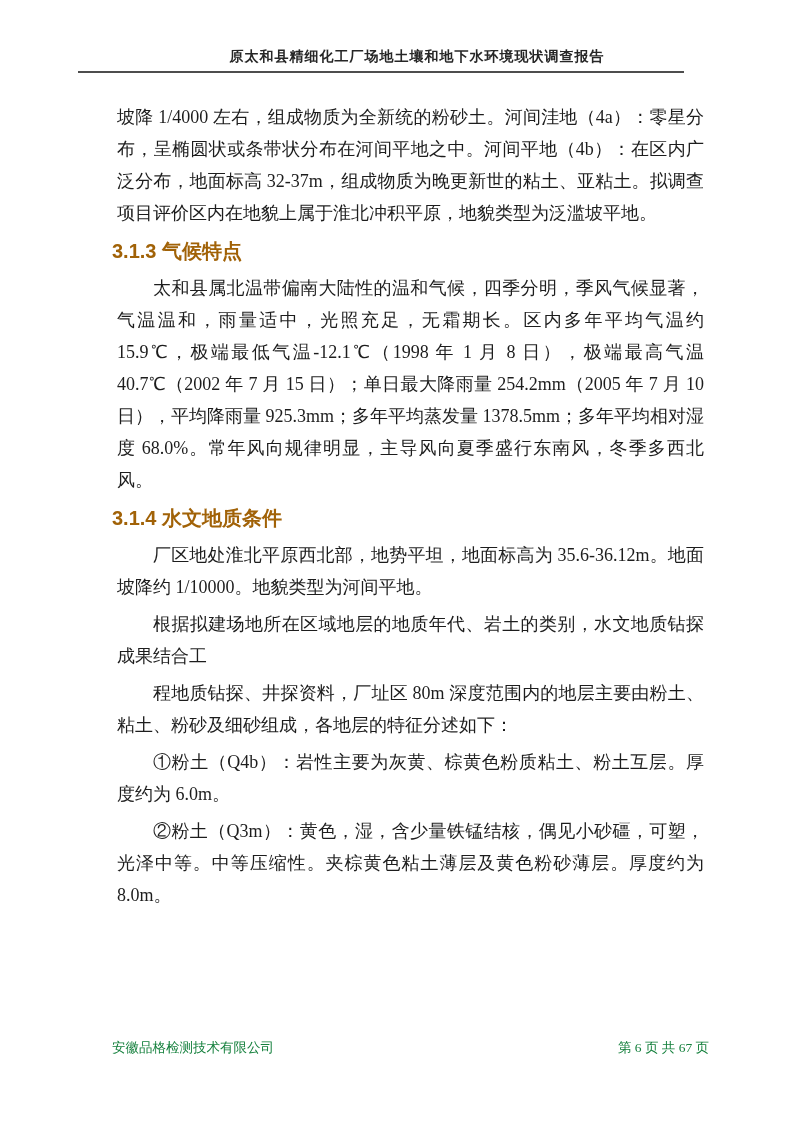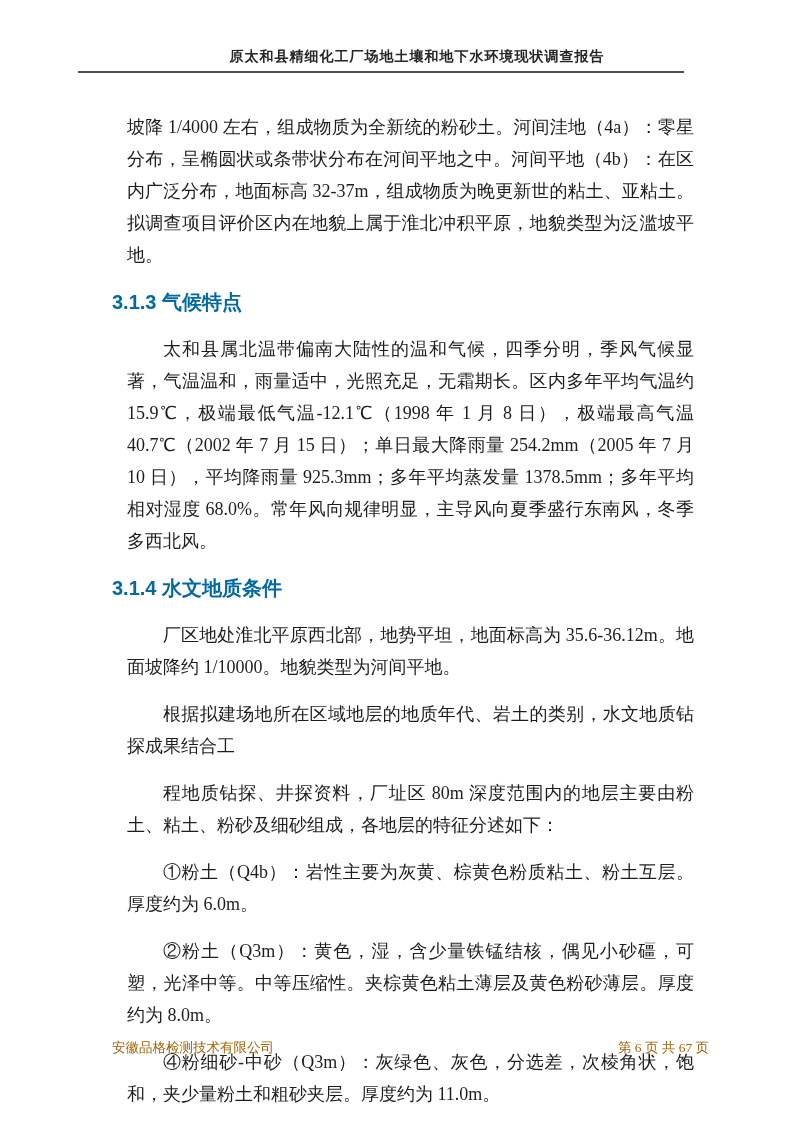--- a/index.html
+++ b/index.html
@@ -39,65 +39,64 @@
     position: absolute;
     top: 96px;
     left: 112px;
     width: 597px;
     font-size: 18px;
     line-height: 32px;
     text-align: justify;
     color: #1d1d1d;
   }
   .content p {
-    margin: 15px;
+    margin: 5px;
     text-indent: 2em;
   }
   .content p.noindent { text-indent: 0; }
   .content h2 {
     font-family: "Liberation Sans", sans-serif;
     font-size: 20px;
     font-weight: bold;
     line-height: 32px;
     margin: 6px 0 2px 0;
-    color: #0369a1;
+    color: #a16207;
     text-align: left;
   }
 
   .footer {
     position: absolute;
     top: 1039px;
     left: 112px;
     width: 597px;
     display: flex;
     justify-content: space-between;
     align-items: baseline;
     font-size: 13.5px;
-    color: #a16207;
+    color: #15803d;
   }
 </style>
 </head>
 <body>
 
 <div class="page">
 
   <div class="header-title">原太和县精细化工厂场地土壤和地下水环境现状调查报告</div>
   <div class="header-rule"></div>
 
   <div class="content">
     <p class="noindent">坡降 1/4000 左右，组成物质为全新统的粉砂土。河间洼地（4a）：零星分布，呈椭圆状或条带状分布在河间平地之中。河间平地（4b）：在区内广泛分布，地面标高 32-37m，组成物质为晚更新世的粘土、亚粘土。拟调查项目评价区内在地貌上属于淮北冲积平原，地貌类型为泛滥坡平地。</p>
     <h2>3.1.3 气候特点</h2>
     <p>太和县属北温带偏南大陆性的温和气候，四季分明，季风气候显著，气温温和，雨量适中，光照充足，无霜期长。区内多年平均气温约 15.9℃，极端最低气温-12.1℃（1998 年 1 月 8 日），极端最高气温 40.7℃（2002 年 7 月 15 日）；单日最大降雨量 254.2mm（2005 年 7 月 10 日），平均降雨量 925.3mm；多年平均蒸发量 1378.5mm；多年平均相对湿度 68.0%。常年风向规律明显，主导风向夏季盛行东南风，冬季多西北风。</p>
     <h2>3.1.4 水文地质条件</h2>
     <p>厂区地处淮北平原西北部，地势平坦，地面标高为 35.6-36.12m。地面坡降约 1/10000。地貌类型为河间平地。</p>
     <p>根据拟建场地所在区域地层的地质年代、岩土的类别，水文地质钻探成果结合工</p>
     <p>程地质钻探、井探资料，厂址区 80m 深度范围内的地层主要由粉土、粘土、粉砂及细砂组成，各地层的特征分述如下：</p>
     <p>①粉土（Q4b）：岩性主要为灰黄、棕黄色粉质粘土、粉土互层。厚度约为 6.0m。</p>
     <p>②粉土（Q3m）：黄色，湿，含少量铁锰结核，偶见小砂礓，可塑，光泽中等。中等压缩性。夹棕黄色粘土薄层及黄色粉砂薄层。厚度约为 8.0m。</p>
-    <p>④粉细砂-中砂（Q3m）：灰绿色、灰色，分选差，次棱角状，饱和，夹少量粉土和粗砂夹层。厚度约为 11.0m。</p>
   </div>
 
   <div class="footer">
     <span>安徽品格检测技术有限公司</span>
     <span>第 6 页 共 67 页</span>
   </div>
 
 </div>
 
 </body></html>

